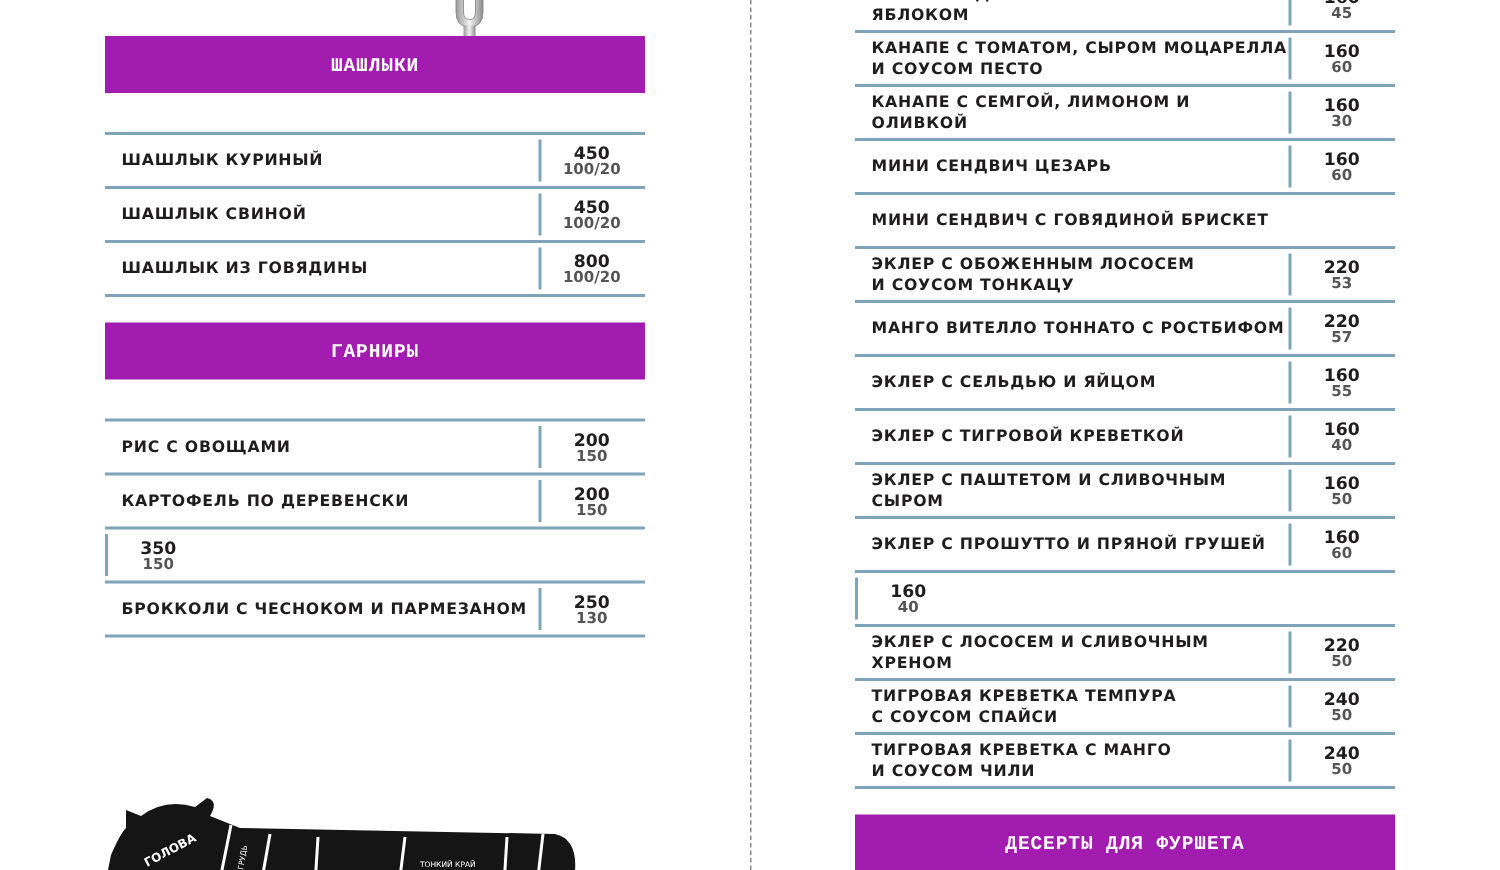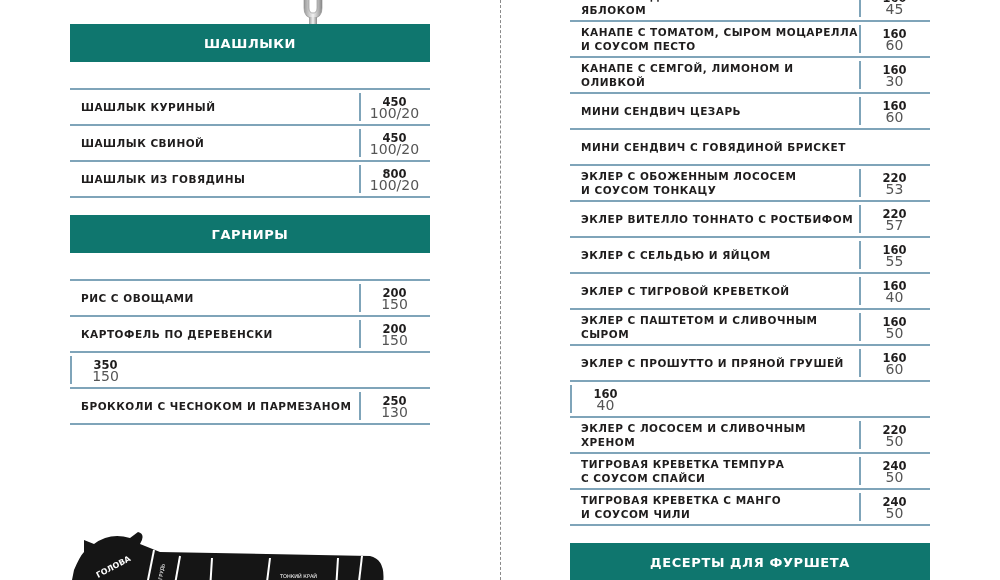--- a/index.html
+++ b/index.html
@@ -6,44 +6,44 @@
   html, body { width: 1000px; height: 580px; overflow: hidden; background: #ffffff; }
   body { position: relative; font-family: "DejaVu Sans", "Liberation Sans", sans-serif; color: #1f1d1d; }
 
   .col { position: absolute; width: 360px; }
   .col-left { left: 70px; top: 0; }
   .col-right { left: 570px; top: -16px; }
 
   .hook { position: absolute; left: 230px; top: -4px; width: 26px; height: 28px; }
 
   .section-header {
-    background: #0f766e; color: #ffffff; height: 38px;
+    background: #a21caf; color: #ffffff; height: 38px;
     display: flex; align-items: center; justify-content: center;
-    font-weight: bold; font-size: 13px; letter-spacing: 0.6px;
+    font-weight: bold; font-size: 13px; letter-spacing: 0.6px; font-family: Liberation Mono, monospace;
   }
 
   .list { margin-top: 26px; border-top: 2px solid #7fa4b9; }
   .row {
     display: flex; align-items: stretch; border-bottom: 2px solid #7fa4b9;
     min-height: 36px;
   }
   .row .name {
     flex: 1; display: flex; align-items: center; padding-left: 11px;
     font-size: 10.5px; font-weight: bold; letter-spacing: 0.5px; line-height: 14px;
     white-space: pre-line; color: #1f1d1d;
   }
   .row .nums {
     width: 71px; position: relative; display: flex; flex-direction: column;
     align-items: center; justify-content: center; text-align: center;
   }
   .row .nums::before {
     content: ""; position: absolute; left: 0; top: 3px; bottom: 3px; width: 1.5px; background: #7fa4b9;
   }
   .row .price { font-size: 11.5px; font-weight: bold; line-height: 12px; color: #1f1d1d; }
-  .row .weight { font-size: 14px; line-height: 11px; color: #555; }
+  .row .weight { font-size: 10px; line-height: 11px; color: #555; font-weight: bold; }
 
   .divider {
     position: absolute; left: 500px; top: 0; height: 580px; width: 0;
     border-left: 1.5px dashed #8a8a8a;
   }
 
   .cow { position: absolute; left: 70px; top: 530px; width: 320px; height: 60px; }
 
   .right-header { margin-top: 17px; }
 </style>
@@ -175,21 +175,21 @@
     </div>
     <div class="row">
       <div class="name">ЭКЛЕР С ОБОЖЕННЫМ ЛОСОСЕМ
 И СОУСОМ ТОНКАЦУ</div>
       <div class="nums">
         <div class="price">220</div>
         <div class="weight">53</div>
       </div>
     </div>
     <div class="row">
-      <div class="name">ЭКЛЕР ВИТЕЛЛО ТОННАТО С РОСТБИФОМ</div>
+      <div class="name">МАНГО ВИТЕЛЛО ТОННАТО С РОСТБИФОМ</div>
       <div class="nums">
         <div class="price">220</div>
         <div class="weight">57</div>
       </div>
     </div>
     <div class="row">
       <div class="name">ЭКЛЕР С СЕЛЬДЬЮ И ЯЙЦОМ</div>
       <div class="nums">
         <div class="price">160</div>
         <div class="weight">55</div>

